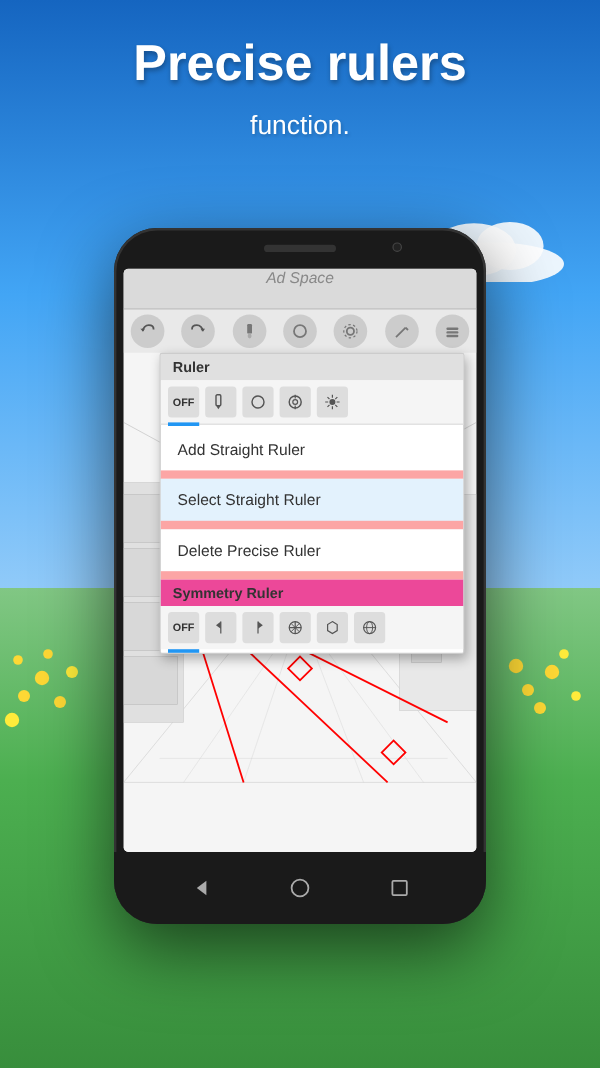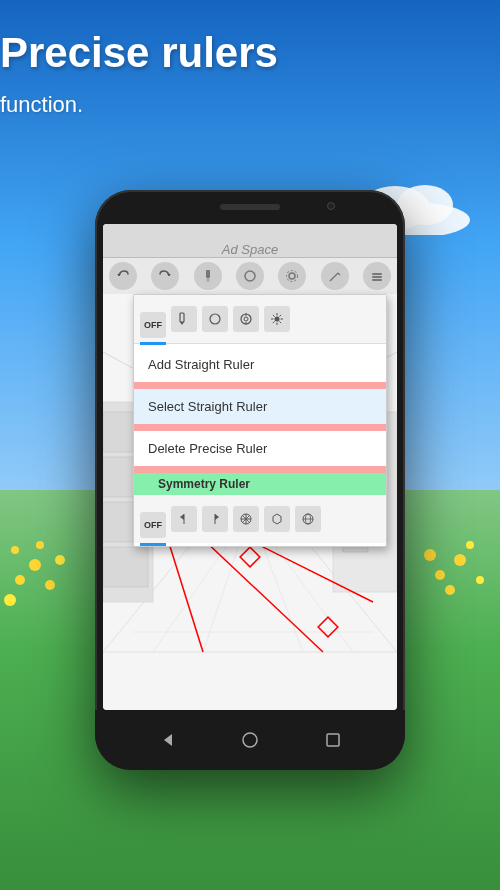--- a/index.html
+++ b/index.html
@@ -35,20 +35,21 @@
       bottom: 0; left: 0;
       width: 100%; height: 45%;
       background: linear-gradient(180deg, #81C784 0%, #4CAF50 40%, #388E3C 100%);
     }
 
     
     .header {
       position: absolute;
       top: 30px;
       left: 0; right: 0;
+      text-align: center;
       z-index: 10;
     }
 
     .header-title {
       font-size: 42px;
       font-weight: 900;
       color: white;
       text-shadow: 1px 2px 4px rgba(0,0,0,0.3);
       line-height: 1.1;
     }
@@ -125,21 +126,21 @@
     }
 
     
     .ad-space {
       position: absolute;
       top: 0;
       left: 0; right: 0;
       height: 34px;
       background: rgba(200,200,200,0.6);
       display: flex;
-      align-items: flex-end;
+      align-items: flex-start;
       justify-content: center;
       border-bottom: 1px solid #bbb;
     }
 
     .ad-space-text {
       font-size: 13px;
       color: #888;
       font-style: italic;
     }
 
@@ -215,21 +216,20 @@
       align-items: center;
       justify-content: center;
       font-size: 10px;
       cursor: pointer;
     }
 
     .ruler-icon-btn.off-btn {
       font-size: 9px;
       font-weight: bold;
       color: #333;
-      margin-top: 12px;
     }
 
     .ruler-icon-btn svg {
       width: 14px;
       height: 14px;
     }
 
     .menu-item {
       padding: 10px 14px;
       font-size: 13px;
@@ -237,22 +237,22 @@
       border-bottom: 7px solid #fca5a5;
       cursor: pointer;
     }
 
     .menu-item.selected {
       background: #e3f2fd;
     }
 
     
     .sym-section-header {
-      background: #86efac;
-      padding: 4px 24px;
+      background: #ec4899;
+      padding: 4px 10px;
       font-size: 12px;
       font-weight: bold;
       color: #333;
     }
 
     .sym-icons-row {
       display: flex;
       align-items: center;
       padding: 5px 6px;
       background: #f5f5f5;
@@ -411,20 +411,23 @@
           <line x1="50" y1="140" x2="220" y2="300" stroke="red" stroke-width="1.5"></line>
           <line x1="50" y1="140" x2="100" y2="300" stroke="red" stroke-width="1.5"></line>
 
           <rect x="43" y="133" width="14" height="14" fill="none" stroke="red" stroke-width="1.5" transform="rotate(45,50,140)"></rect>
           <rect x="140" y="198" width="14" height="14" fill="none" stroke="red" stroke-width="1.5" transform="rotate(45,147,205)"></rect>
           <rect x="218" y="268" width="14" height="14" fill="none" stroke="red" stroke-width="1.5" transform="rotate(45,225,275)"></rect>
         </svg>
 
         <div class="dropdown-menu">
 
+          <div class="ruler-section-header">
+            <span>Ruler</span>
+          </div>
 
           <div class="ruler-icons-row">
             <div class="ruler-icon-btn off-btn">OFF</div>
             <div class="ruler-icon-btn">
               <svg viewBox="0 0 14 14" fill="none">
                   <rect x="3" y="1" width="4" height="9" rx="1" stroke="#555" stroke-width="1.2"></rect>
                   <path d="M3 10 L7 10 L5 13Z" fill="#555"></path>
                 </svg>
             </div>
             <div class="ruler-icon-btn">

